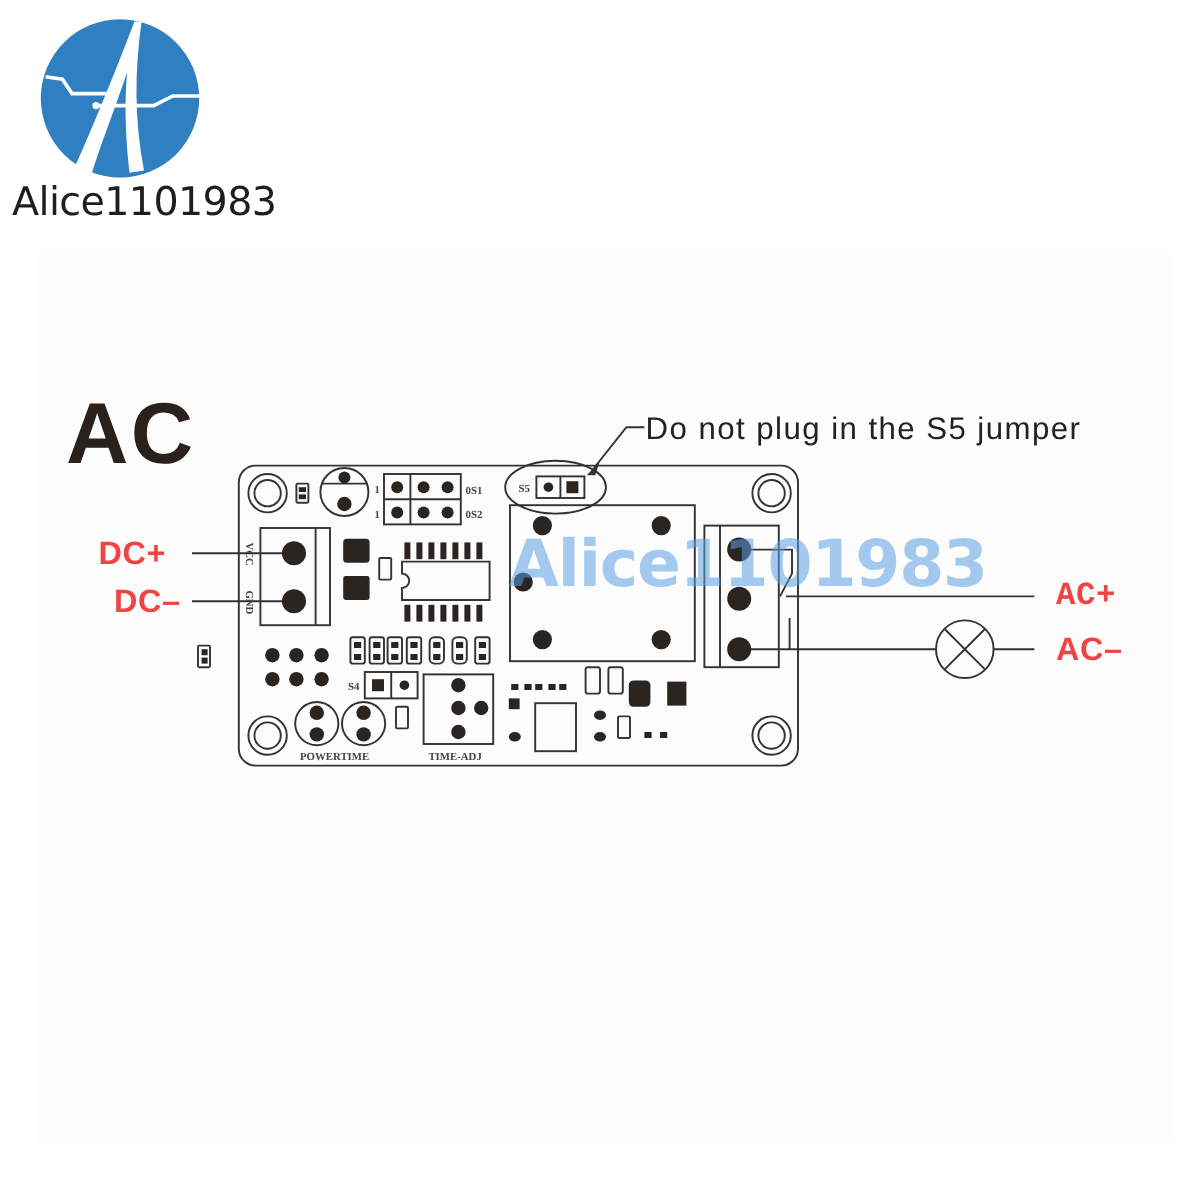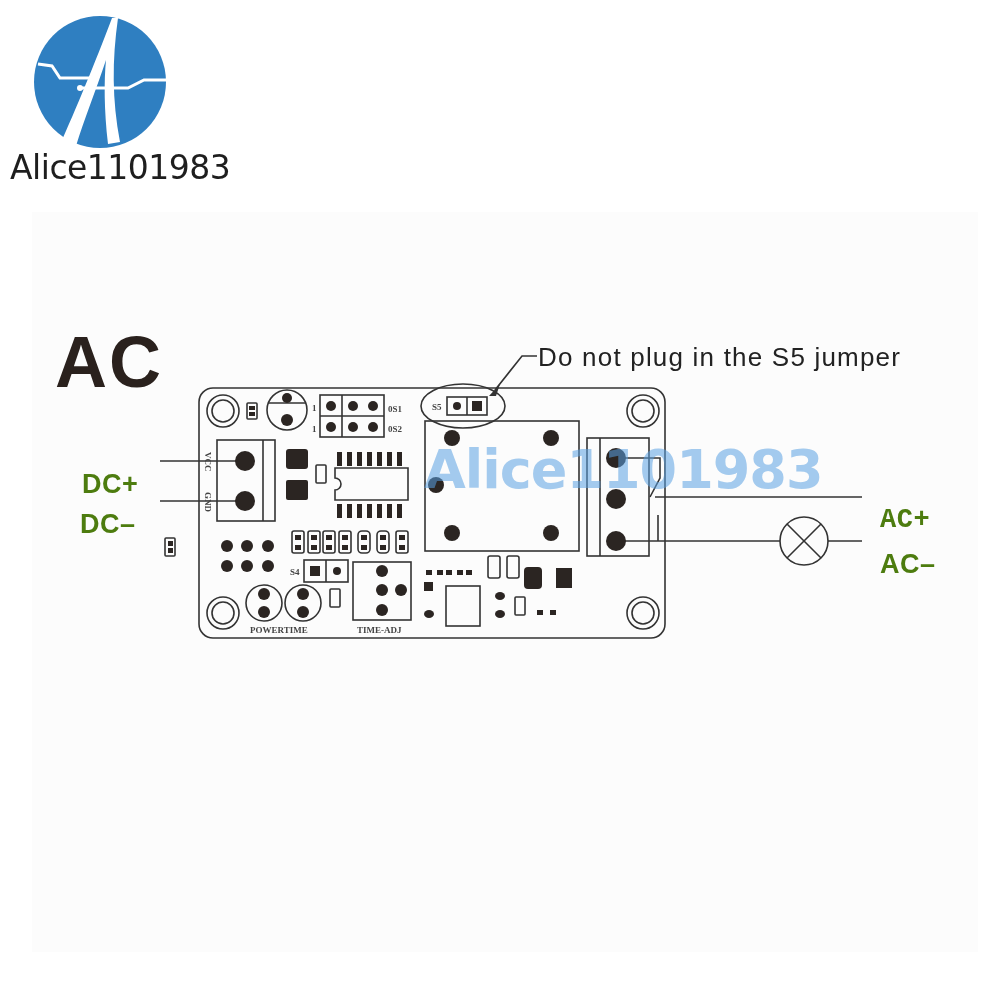--- a/index.html
+++ b/index.html
@@ -1,21 +1,21 @@
 <!DOCTYPE html>
 <html><head>
 <meta charset="utf-8">
 <style>
   html, body { margin:0; padding:0; }
   body { width:1000px; height:1000px; background:#ffffff; position:relative; overflow:hidden; font-family:"Liberation Sans", sans-serif; }
   .panel { position:absolute; left:32px; top:212px; width:946px; height:740px; background:#fcfcfc; }
   .logo { position:absolute; left:0; top:0; width:220px; height:200px; }
   .logo-text { position:absolute; left:10px; top:148px; font-size:33px; font-weight:normal; color:#1e1e1e; letter-spacing:-0.5px; font-family:"DejaVu Sans", sans-serif; }
   .title { position:absolute; left:55px; top:321px; font-size:72px; font-weight:bold; color:#2a211d; letter-spacing:2px; }
-  .lbl { position:absolute; font-size:27px; font-weight:bold; color:#4d7c0f; letter-spacing:0.5px;margin-top:23px; }
+  .lbl { position:absolute; font-size:27px; font-weight:bold; color:#ef4444; letter-spacing:0.5px; }
   .note { position:absolute; left:538px; top:342px; font-size:26px; color:#222; letter-spacing:1.2px; }
   svg.diagram { position:absolute; left:0; top:0; }
   .watermark { position:absolute; left:424px; top:438px; font-size:54px; font-weight:bold; color:rgba(90,160,225,0.55); letter-spacing:-1px; font-family:"DejaVu Sans", sans-serif; }
   .pcb-text { font-family:"Liberation Serif", serif; font-size:9px; fill:#444; font-weight:bold; }
 </style>
 </head>
 <body>
 
 <div class="panel"></div>
 
@@ -219,17 +219,17 @@
   <text class="pcb-text" x="357" y="633">TIME-ADJ</text>
   <text class="pcb-text" transform="translate(205,452) rotate(90)">VCC</text>
   <text class="pcb-text" transform="translate(205,492) rotate(90)">GND</text>
 </svg>
 
 <svg style="position:absolute;left:486px;top:380px;" width="20" height="20">
   <polygon points="3,16 14,4 10,16" fill="#333"></polygon>
 </svg>
 
 <div class="lbl" style="left:82px; top:446px;">DC+</div>
-<div class="lbl" style="left:80px; top:486px;">DC–</div>
+<div class="lbl" style="left:95px; top:486px;">DC–</div>
 <div class="lbl" style="left:880px; top:482px;font-family:Liberation Mono, monospace;">AC+</div>
 <div class="lbl" style="left:880px; top:526px;">AC–</div>
 
 <div class="watermark">Alice1101983</div>
 
 </body></html>

